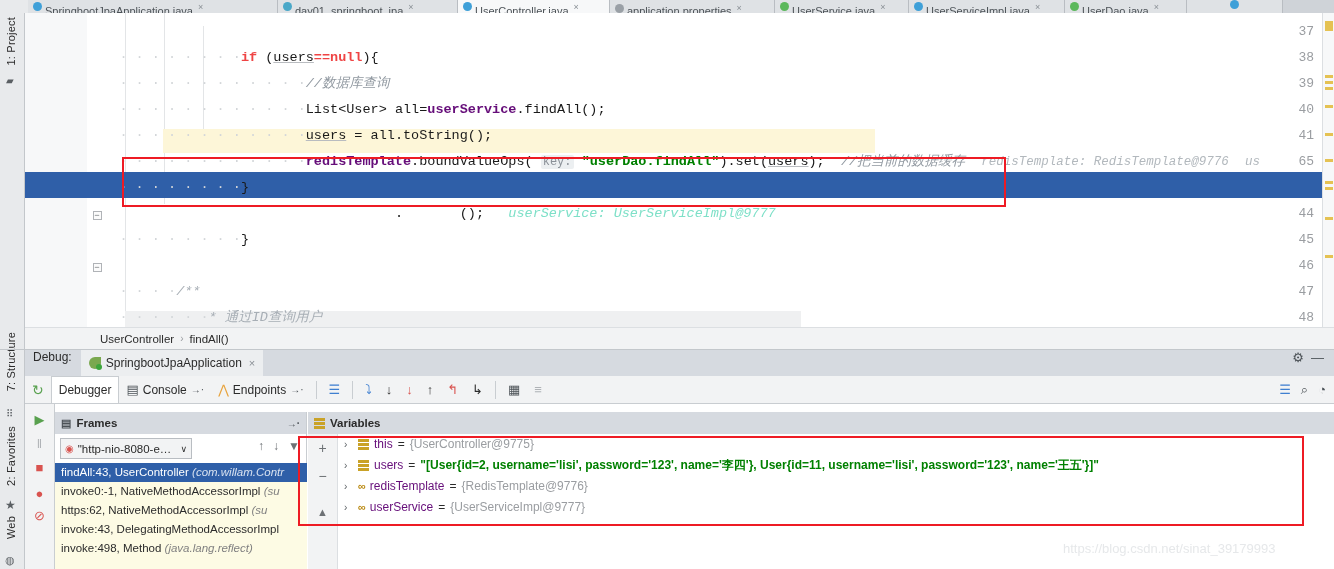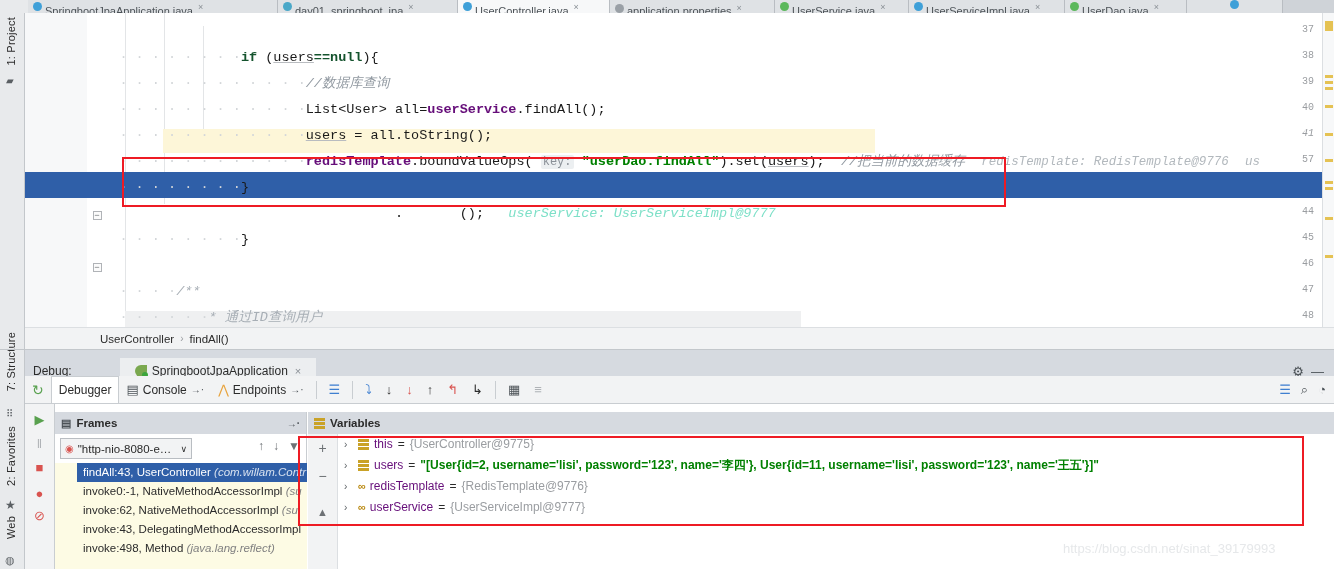--- a/index.html
+++ b/index.html
@@ -28,31 +28,31 @@
 
   .railbot { position:absolute; left:0; top:330px; width:25px; height:239px;
     background:#e8eaec; border-right:1px solid #c3c7cb; }
 
   
   .editor { position:absolute; left:25px; top:13px; width:1297px; height:314px;
     background:#ffffff; overflow:hidden; }
   .gutter { position:absolute; left:0; top:0; width:62px; height:314px;
     background:#f7f8f9; border-right:0px; }
   .ln { position:absolute; right:8px; width:50px; text-align:right;
-    font-family:"Liberation Mono", monospace; font-size:10px; color:#9a9da1; }
+    font-family:"Liberation Mono", monospace; font-size:13px; color:#9a9da1; }
   .fold { position:absolute; left:62px; width:20px; text-align:center; color:#a8abaf;
     font-size:10px; }
   .foldbox { display:inline-block; width:9px; height:9px; border:1px solid #b0b3b7;
     background:#fbfbfb; line-height:7px; font-size:9px; color:#6d7175; }
 
   .codeline { position:absolute; left:62px; height:26px; line-height:26px;
     white-space:pre; font-family:"Liberation Mono", monospace; font-size:13.5px; }
   .vline { position:absolute; width:1px; background:#e3e5e7; }
 
-  .kw { color:#14532d; font-weight:bold; }
+  .kw { color:#ef4444; font-weight:bold; }
   .field { color:#660e7a; font-weight:bold; }
   .str { color:#008000; font-weight:bold; }
   .cmt { color:#9098a0; font-style:italic; }
   .cmtdoc { color:#a7aeb5; font-style:italic; }
   .und { text-decoration:underline; text-decoration-color:#b9bcc0; }
   .hint { background:#eceff1; color:#8b9198; font-size:12px; padding:0 2px;
     border-radius:2px; }
   .inlayg { color:#b2b8bd; font-style:italic; font-size:12.5px; }
   .dots { color:#d3d6d9; letter-spacing:0; }
 
@@ -73,24 +73,24 @@
 
   
   .breadcrumb { position:absolute; left:25px; top:327px; width:1309px; height:22px;
     background:#f2f3f4; border-top:1px solid #dcdfe2; display:flex; align-items:center;
     padding-left:75px; gap:6px; font-size:11.5px; color:#2b2b2b; }
   .crumbsep { color:#9a9da1; font-size:10px; }
 
   
   .dbgband { position:absolute; left:0; top:349px; width:1334px; height:1px; background:#c3c7cb; }
   .dbgheader { position:absolute; left:25px; top:350px; width:1309px; height:42px;
-    background:#d6dae0; display:flex; align-items:center;gap:39px; }
+    background:#d6dae0; display:flex; align-items:flex-start; }
   .dbglabel { margin-left:8px; font-size:12px; color:#2b2b2b; }
   .dbgtab { margin-left:9px; height:26px; background:#eceef0; display:flex;
-    align-items:center; gap:5px; padding:0 15px; font-size:12px; color:#2b2b2b; }
+    align-items:center; gap:5px; padding:0 8px; font-size:12px; color:#2b2b2b; }
   .leafico { width:12px; height:12px; border-radius:50% 0 50% 50%;
     background:#7aa84f; display:inline-block; position:relative; }
   .leafico:after { content:""; position:absolute; right:-1px; bottom:-1px;
     width:6px; height:6px; border-radius:50%; background:#3ca53c; }
   .closex { color:#8a9096; font-size:11px; margin-left:2px; }
   .gear { position:absolute; right:30px; font-size:13px; color:#4c5257; }
   .minus { position:absolute; right:10px; font-size:13px; color:#4c5257; }
 
   
   .dbgtoolbar { position:absolute; left:25px; top:376px; width:1309px; height:28px;
@@ -108,21 +108,21 @@
     background:#ffffff; border-right:1px solid #c9cdd1; }
   .panehdr { height:22px; background:#d6dae0; display:flex; align-items:center;
     gap:5px; padding:0 6px; font-size:11.5px; color:#2b2b2b; font-weight:bold; }
   .panehdr .pin { margin-left:auto; color:#4c5257; font-size:10px; }
   .framesel { margin:4px 5px 3px 5px; height:21px; background:#f2f3f4;
     border:1px solid #b9bdc2; display:flex; align-items:center; gap:4px;
     padding:0 4px; font-size:11.5px; color:#2b2b2b; }
   .framebtns { position:absolute; right:6px; top:27px; display:flex; gap:9px;
     font-size:12px; color:#6d7175; }
   .framelist { position:absolute; left:0; top:51px; width:252px; height:106px;
-    background:#fdfbe4; overflow:hidden;padding-left:22px; }
+    background:#fdfbe4; overflow:hidden; }
   .frow { height:19px; line-height:19px; padding-left:6px; font-size:11.5px;
     color:#2b2b2b; white-space:nowrap; overflow:hidden; }
   .frow.active { background:#2f5fa8; color:#ffffff; }
   .fpkg { color:#808080; font-style:italic; }
   .frow.active .fpkg { color:#d8e2f0; }
 
   .varpane { position:absolute; left:308px; top:412px; width:1026px; height:202px;
     background:#ffffff; }
   .vartb { position:absolute; left:0; top:22px; width:30px; height:135px;
     background:#f2f3f4; border-right:1px solid #dcdfe2; }
@@ -208,22 +208,22 @@
   <div class="gutter-hl" style="top:159px;"></div>
 
   <div class="vline" style="left:100px; top:0; height:314px;"></div>
   <div class="vline" style="left:139px; top:0; height:191px;"></div>
   <div class="vline" style="left:178px; top:13px; height:117px;"></div>
 
   <div class="ln" style="top:11px;">37</div>
   <div class="ln" style="top:37px;">38</div>
   <div class="ln" style="top:63px;">39</div>
   <div class="ln" style="top:89px;">40</div>
-  <div class="ln" style="top:115px;font-style:italic;">41</div>
-  <div class="ln" style="top:141px;">57</div>
+  <div class="ln" style="top:115px;">41</div>
+  <div class="ln" style="top:141px;">65</div>
   <div class="ln" style="top:167px;">43</div>
   <div class="ln" style="top:193px;">44</div>
   <div class="ln" style="top:219px;">45</div>
   <div class="ln" style="top:245px;">46</div>
   <div class="ln" style="top:271px;">47</div>
   <div class="ln" style="top:297px;">48</div>
 
   <div class="fold" style="top:196px;"><span class="foldbox">−</span></div>
   <div class="fold" style="top:248px;"><span class="foldbox">−</span></div>
 
@@ -399,21 +399,21 @@
   <div class="framelist">
     <div class="frow active">
       <span>findAll:43, UserController</span>
       <span class="fpkg">(com.willam.Contr</span>
     </div>
     <div class="frow">
       <span>invoke0:-1, NativeMethodAccessorImpl</span>
       <span class="fpkg">(su</span>
     </div>
     <div class="frow">
-      <span>invoke:62, NativeMethodAccessorImpl</span>
+      <span>https:62, NativeMethodAccessorImpl</span>
       <span class="fpkg">(su</span>
     </div>
     <div class="frow">
       <span>invoke:43, DelegatingMethodAccessorImpl</span>
       <span class="fpkg"></span>
     </div>
     <div class="frow">
       <span>invoke:498, Method</span>
       <span class="fpkg">(java.lang.reflect)</span>
     </div>

